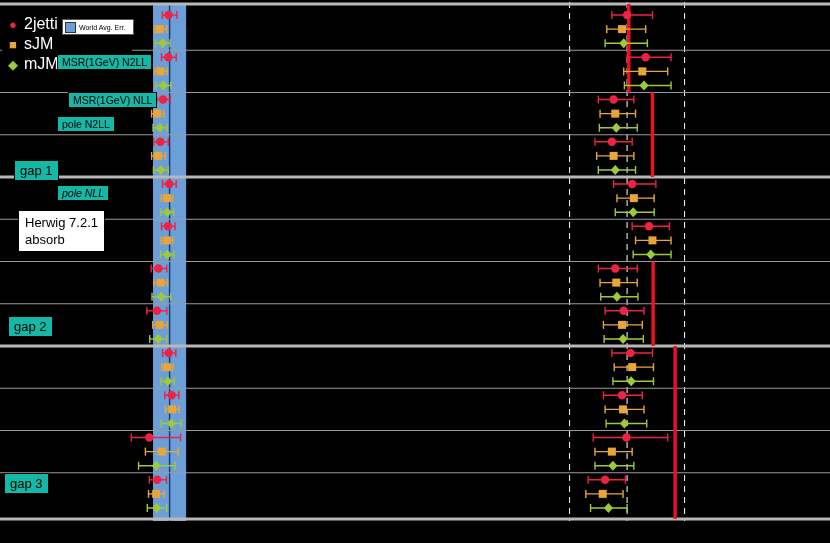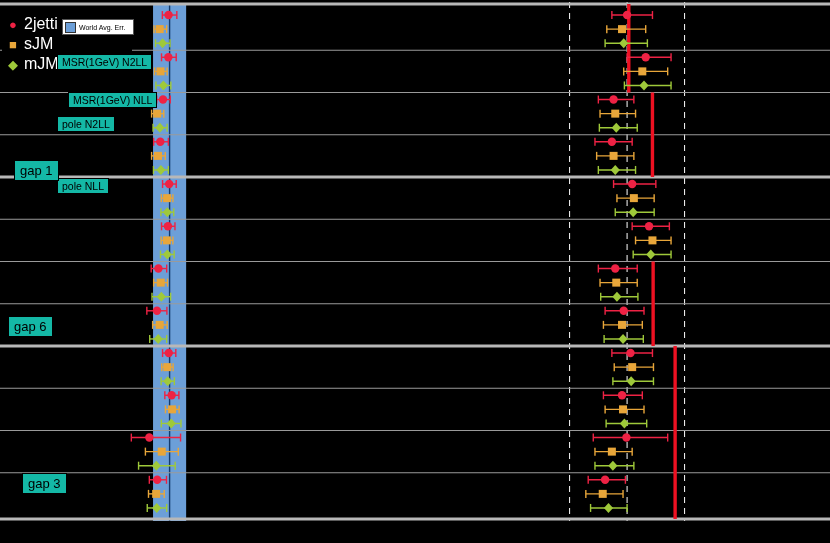--- a/index.html
+++ b/index.html
@@ -579,20 +579,24 @@
   </div>
 
   <div class="legend-werr">
     <span class="werr-swatch"></span>
     <span>World Avg. Err.</span>
   </div>
 
   <div class="tag" style="left:57px; top:54px;">MSR(1GeV) N2LL</div>
   <div class="tag" style="left:68px; top:92px;">MSR(1GeV) NLL</div>
   <div class="tag" style="left:57px; top:116px;">pole N2LL</div>
-  <div class="tag" style="left:57px; top:178px;">pole NLL</div>
+  <div class="tag" style="left:57px; top:185px;font-style:italic;">pole NLL</div>
 
   <div class="tag tag-big" style="left:14px; top:160px;">gap 1</div>
-  <div class="tag tag-big" style="left:8px; top:316px;">gap 6</div>
-  <div class="tag tag-big" style="left:22px; top:473px;">gap 3</div>
-
+  <div class="tag tag-big" style="left:8px; top:316px;">gap 2</div>
+  <div class="tag tag-big" style="left:4px; top:473px;">gap 3</div>
+
+  <div class="tag-two" style="left:18px; top:210px;">
+    <div>Herwig 7.2.1</div>
+    <div>absorb</div>
+  </div>
 
 </div>
 
 </body></html>

